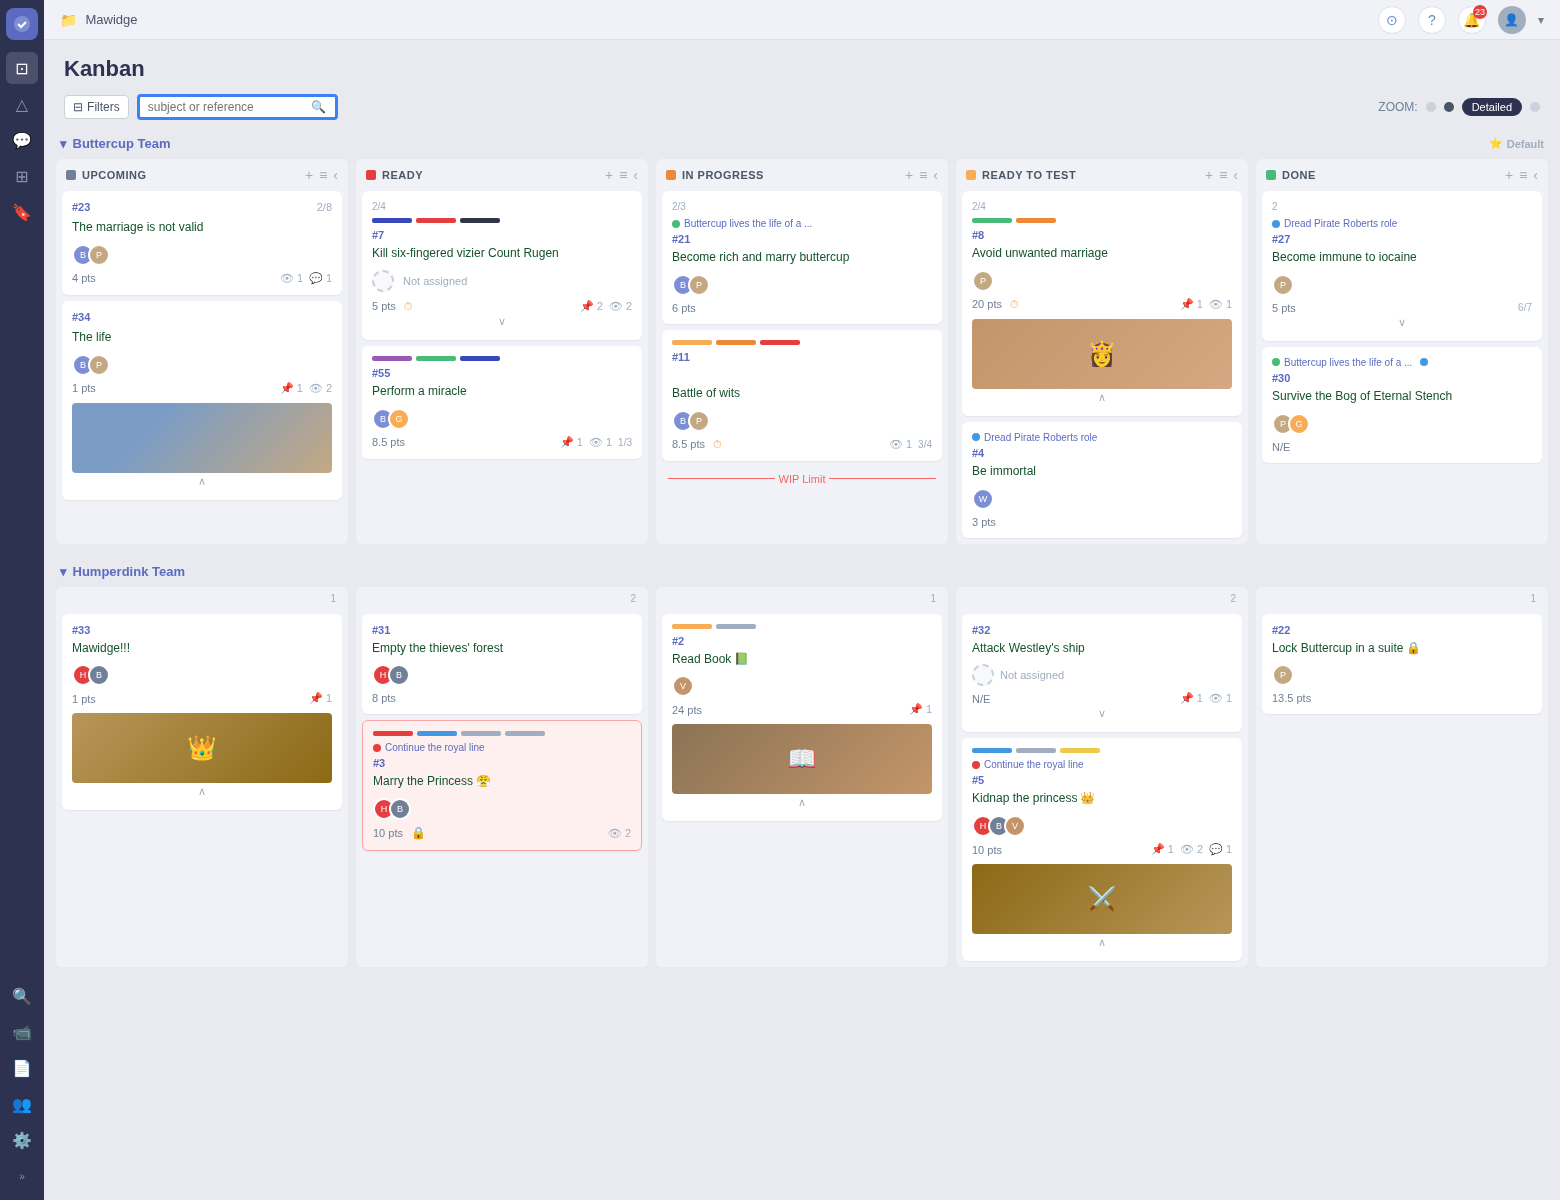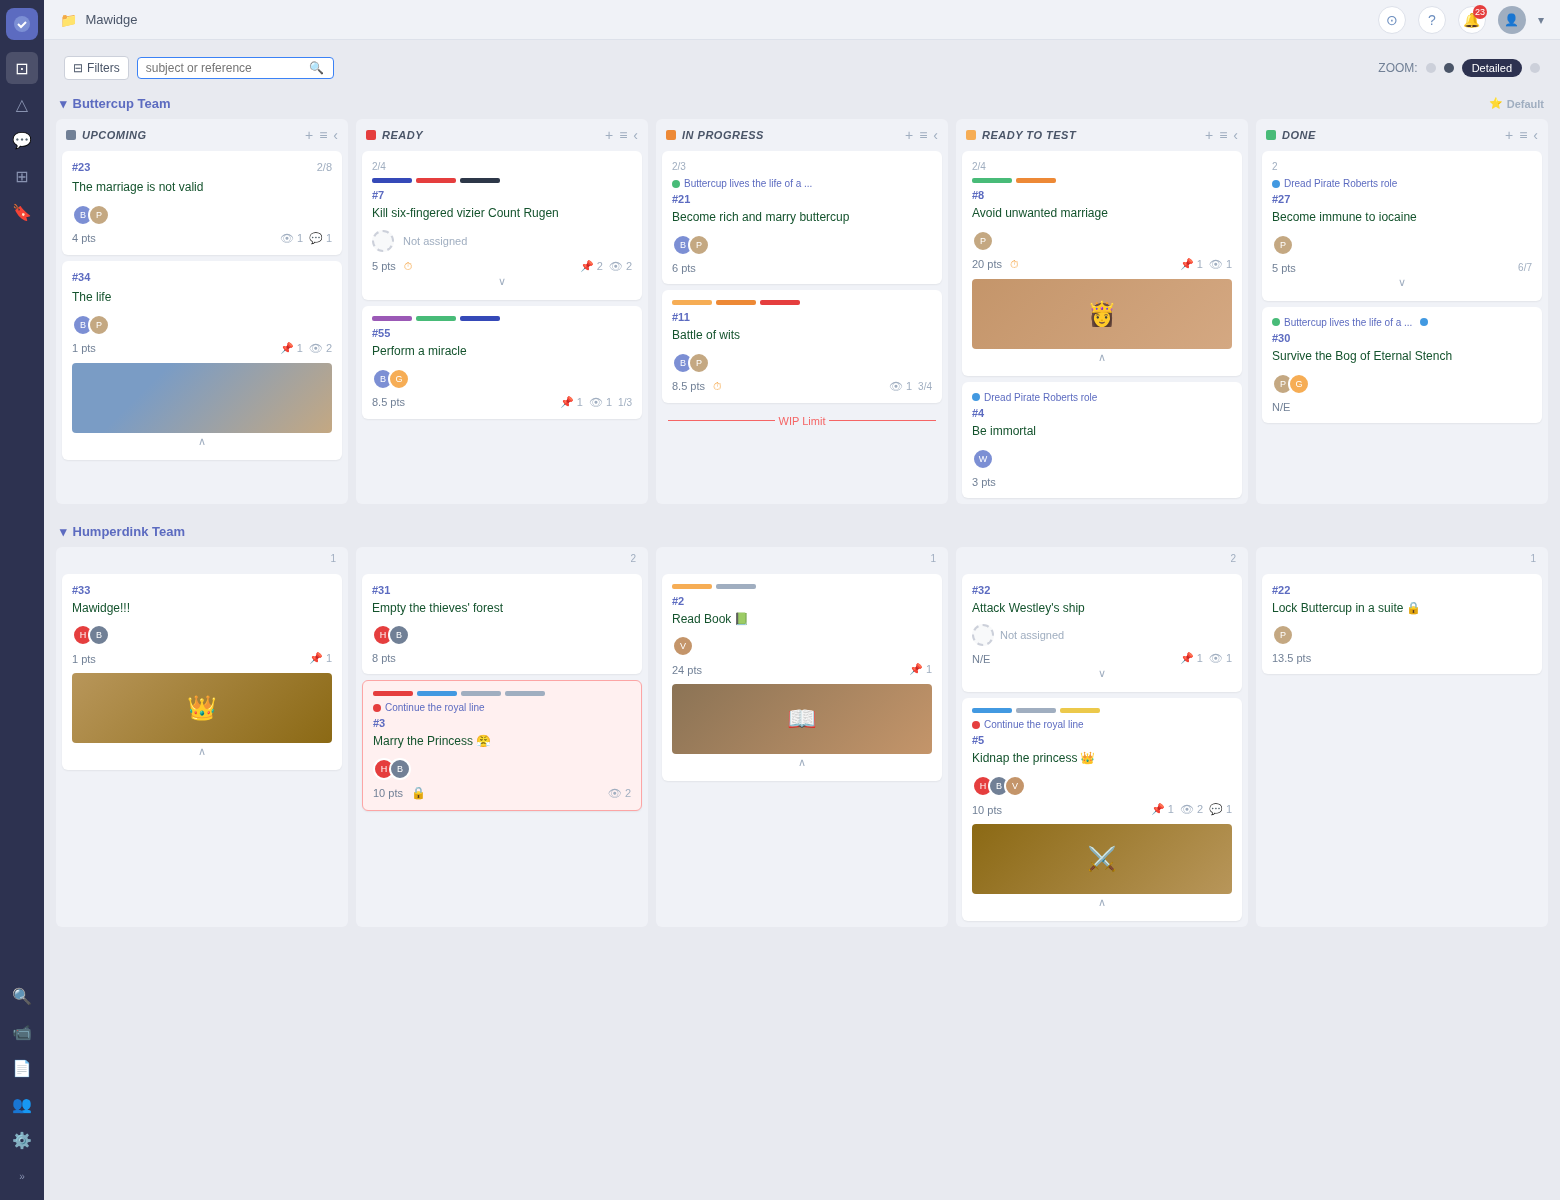--- a/index.html
+++ b/index.html
@@ -26,21 +26,21 @@
     .topbar-notif { position: relative; }
     .notif-badge { position: absolute; top: -2px; right: -2px; background: #e53e3e; color: white; border-radius: 50%; width: 14px; height: 14px; font-size: 9px; display: flex; align-items: center; justify-content: center; }
     .topbar-avatar { width: 28px; height: 28px; border-radius: 50%; background: #a0aec0; overflow: hidden; display: flex; align-items: center; justify-content: center; color: white; font-size: 12px; }
 
     
     .content { flex: 1; display: flex; flex-direction: column; overflow: hidden; background: #e8eaf0; }
     .content-header { padding: 16px 20px 8px; }
     .content-header h1 { font-size: 22px; font-weight: 700; color: #2d3250; margin-bottom: 12px; }
     .toolbar { display: flex; align-items: center; gap: 8px; }
     .filter-btn { display: flex; align-items: center; gap: 4px; padding: 4px 8px; border: 1px solid #ccd0da; border-radius: 4px; background: white; cursor: pointer; font-size: 12px; color: #4a5568; }
-    .search-box { display: flex; align-items: center; border: 1px solid #3b82f6; border-radius: 4px; background: white; padding: 3px 8px; gap: 4px; }
+    .search-box { display: flex; align-items: center; border: 3px solid #3b82f6; border-radius: 4px; background: white; padding: 3px 8px; gap: 4px; }
     .search-box input { border: none; outline: none; font-size: 12px; color: #a0aec0; width: 160px; }
     .toolbar-spacer { flex: 1; }
     .zoom-dot { width: 10px; height: 10px; border-radius: 50%; background: #ccd0da; cursor: pointer; }
     .zoom-active { background: #4a5568; }
     .zoom-pill { background: #2d3250; color: white; padding: 3px 10px; border-radius: 12px; font-size: 11px; cursor: pointer; }
     .zoom-dot-right { width: 10px; height: 10px; border-radius: 50%; background: #ccd0da; cursor: pointer; }
 
     
     .board { flex: 1; overflow-x: auto; overflow-y: auto; padding: 0 12px 12px; }
     .board-inner { min-width: 1400px; }
@@ -48,21 +48,21 @@
     
     .team-section { margin-bottom: 12px; }
     .team-header { display: flex; align-items: center; gap: 6px; padding: 8px 4px; font-size: 13px; font-weight: 600; color: #5c6bc0; cursor: pointer; }
     .team-default { margin-left: auto; font-size: 11px; color: #a0aec0; display: flex; align-items: center; gap: 4px; }
 
     
     .columns { display: grid; grid-template-columns: repeat(5, 1fr); gap: 8px; }
     .column { background: #f0f2f7; border-radius: 6px; min-width: 0; }
     .col-header { display: flex; align-items: center; padding: 8px 10px; gap: 6px; }
     .col-indicator { width: 10px; height: 10px; border-radius: 2px; flex-shrink: 0; }
-    .col-title { font-size: 11px; font-weight: 700; letter-spacing: 0.5px; color: #4a5568; text-transform: uppercase; flex: 1; font-style: italic; }
+    .col-title { font-size: 11px; font-weight: 700; letter-spacing: 0.5px; color: #4a5568; text-transform: uppercase; flex: 1; }
     .col-actions { display: flex; gap: 6px; color: #a0aec0; font-size: 14px; cursor: pointer; }
     .col-body { padding: 0 6px 6px; display: flex; flex-direction: column; gap: 6px; }
 
     
     .card { background: white; border-radius: 6px; padding: 10px; cursor: pointer; box-shadow: 0 1px 2px rgba(0,0,0,0.06); }
     .card.highlighted { background: #fff0f0; border: 1px solid #fca5a5; }
     .card-top { display: flex; justify-content: space-between; align-items: flex-start; margin-bottom: 6px; }
     .card-id { font-size: 11px; color: #5c6bc0; font-weight: 700; }
     .card-corner { font-size: 11px; color: #a0aec0; }
     .card-title { font-size: 12px; color: #14532d; font-weight: 500; margin-bottom: 8px; line-height: 1.4; }
@@ -125,20 +125,21 @@
         🔔
         <span class="notif-badge">23</span>
       </div>
       <div class="topbar-avatar">👤</div>
       <span style="color:#718096;cursor:pointer;">▾</span>
     </div>
   </div>
 
   <div class="content">
     <div class="content-header">
+      <h1>Kanban</h1>
       <div class="toolbar">
         <div class="filter-btn">
           <span>⊟</span>
           <span>Filters</span>
         </div>
         <div class="search-box">
           <input type="text" placeholder="subject or reference" style="">
           <span style="color:#a0aec0;">🔍</span>
         </div>
         <div class="toolbar-spacer"></div>
@@ -310,21 +311,21 @@
                     <span class="card-pts">6 pts</span>
                   </div>
                 </div>
 
                 <div class="card">
                   <div class="card-tags">
                     <div class="tag" style="background:#f6ad55;"></div>
                     <div class="tag" style="background:#ed8936;"></div>
                     <div class="tag" style="background:#e53e3e;"></div>
                   </div>
-                  <div class="card-id" style="margin-bottom:4px;">#11</div>
+                  <div class="card-id" style="margin-bottom:22px;">#11</div>
                   <div class="card-title">Battle of wits</div>
                   <div class="card-avatars">
                     <div class="avatar" style="background:#7c8fd4;">B</div>
                     <div class="avatar" style="background:#c4a882;">P</div>
                   </div>
                   <div class="card-footer">
                     <span class="card-pts">8.5 pts</span>
                     <span class="timer-icon">⏱</span>
                     <div class="card-meta">
                       <span class="meta-item">👁 1</span>

